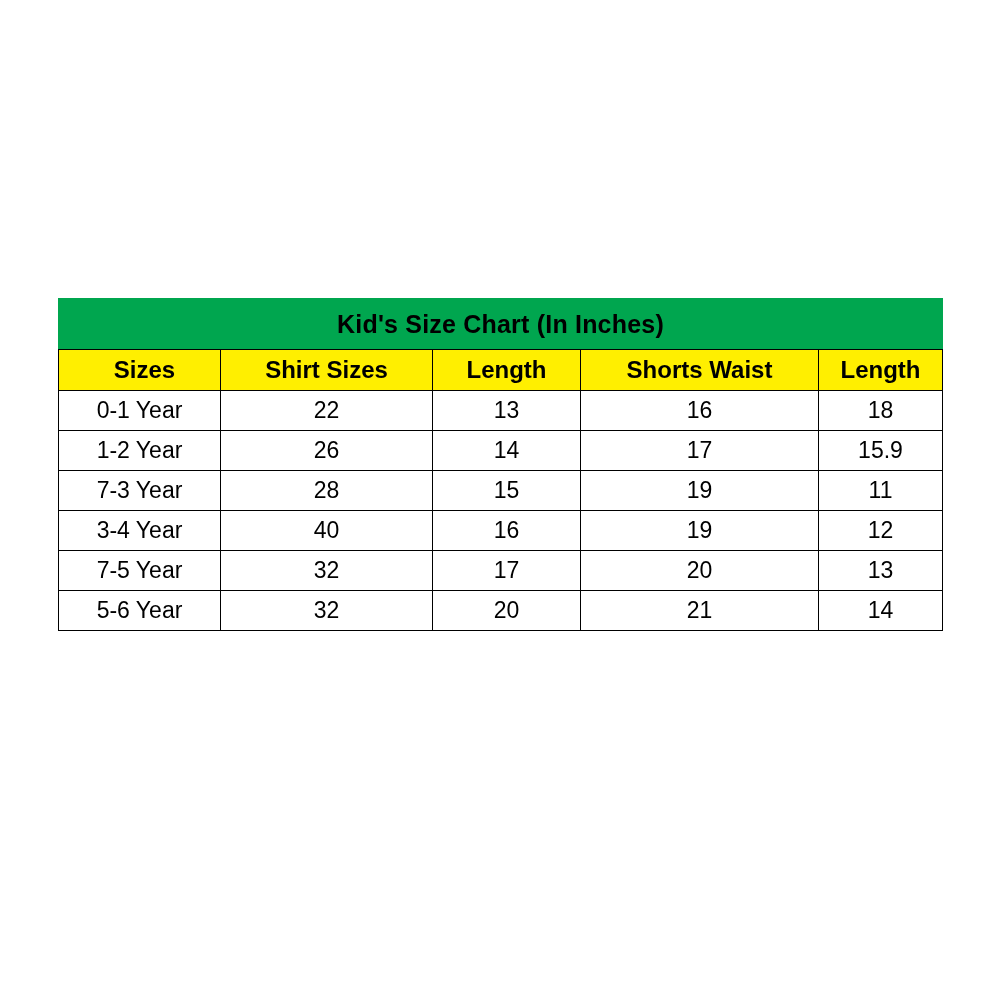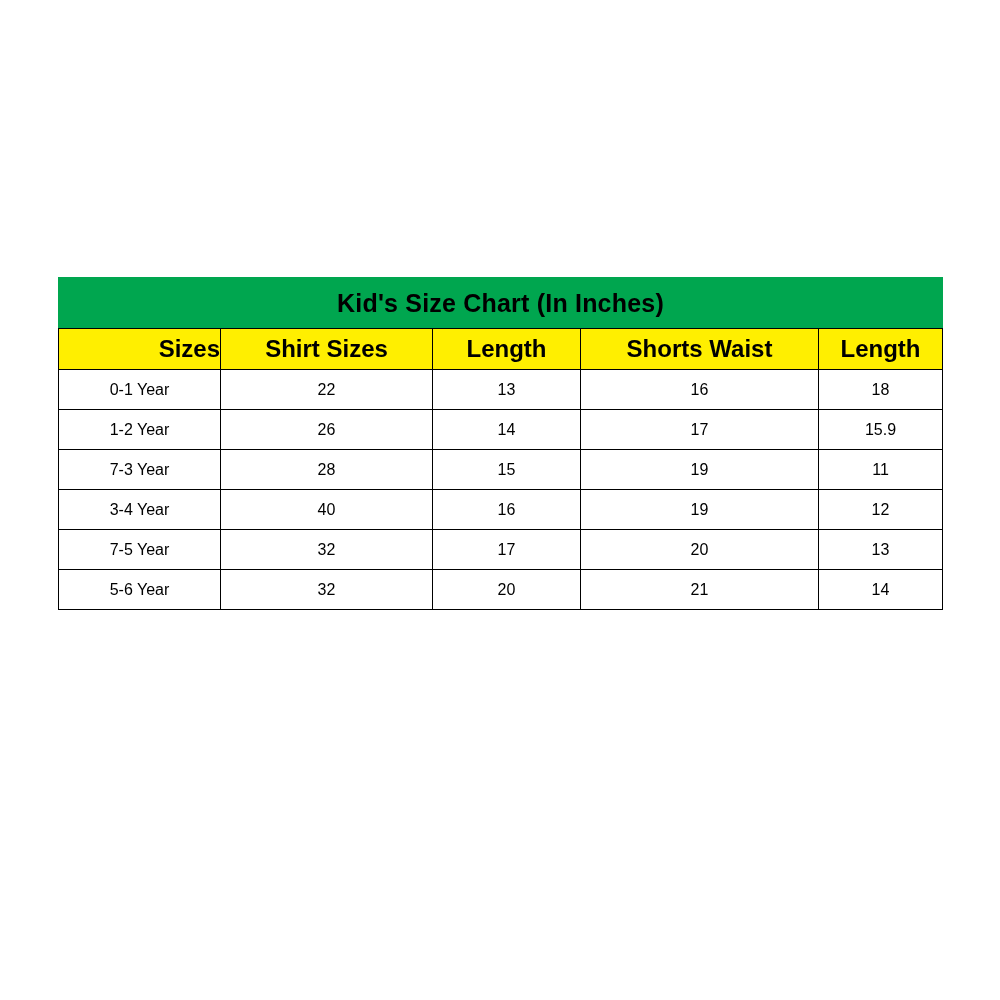--- a/index.html
+++ b/index.html
@@ -15,21 +15,21 @@
     position: relative;
     width: 1000px;
     height: 1000px;
     background: #ffffff;
     overflow: hidden;
   }
 
   .chart-wrap {
     position: absolute;
     left: 58px;
-    top: 277px;
+    top: 298px;
     width: 884px;
   }
 
   table.size-chart {
     border-collapse: collapse;
     table-layout: fixed;
     width: 884px;
     background: #ffffff;
   }
 
@@ -55,27 +55,27 @@
 
   
   tr.header-row th {
     background: #ffef00;
     height: 40px;
     font-size: 24px;
     font-weight: bold;
   }
 
   tr.header-row th.left-align {
-    text-align: right;
+    text-align: center;
     padding-left: 10px;
   }
 
   tbody tr td {
     height: 39px;
-    font-size: 16px;
+    font-size: 23px;
     font-weight: normal;
     margin-left: 15px;
   }
 
   
   col.c0 { width: 162px; }
   col.c1 { width: 212px; }
   col.c2 { width: 148px; }
   col.c3 { width: 238px; }
   col.c4 { width: 124px; }

